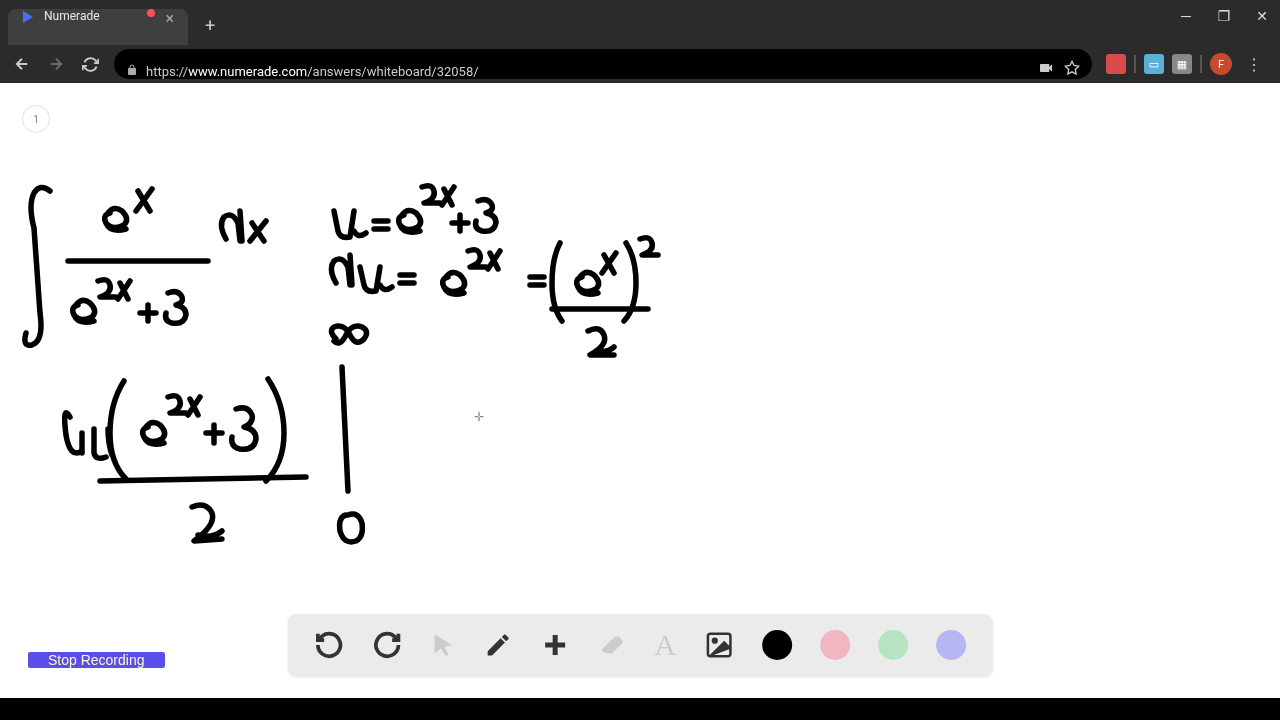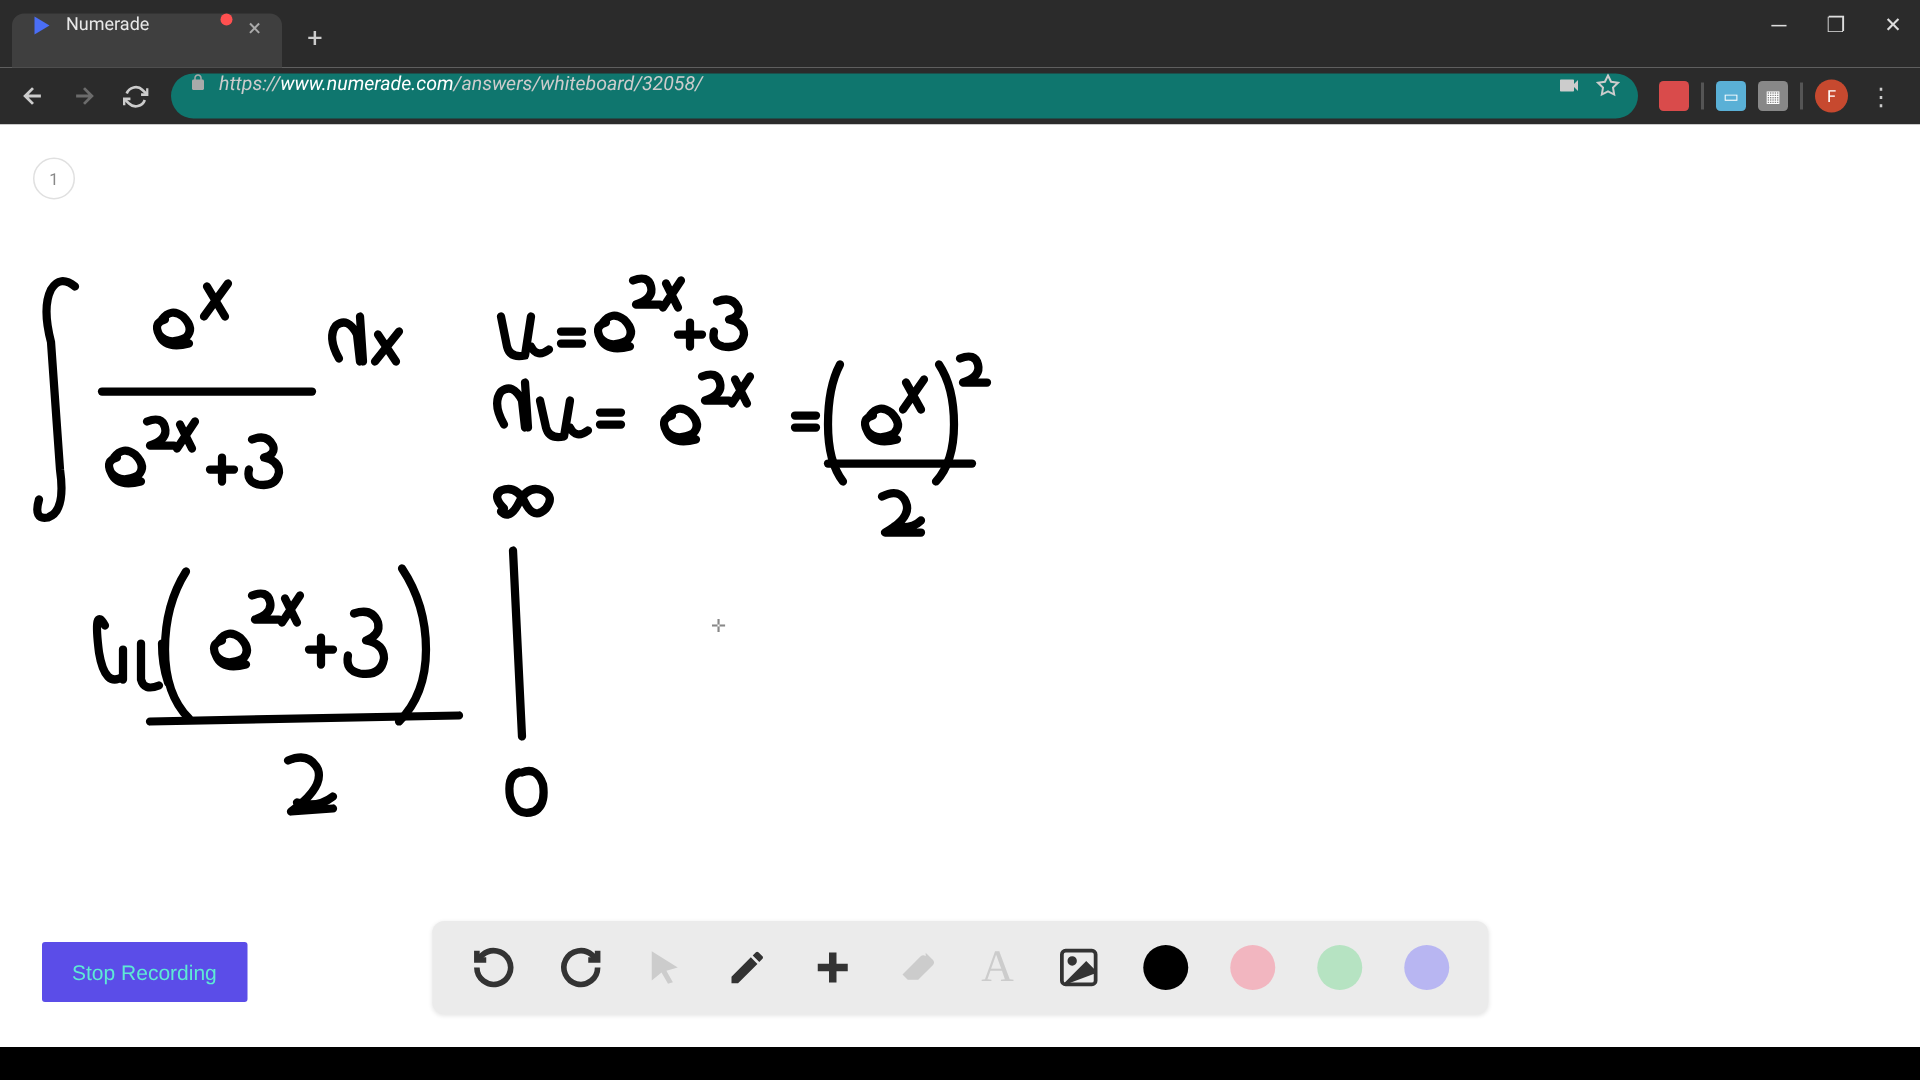--- a/index.html
+++ b/index.html
@@ -11,41 +11,41 @@
     .tab-favicon { width: 16px; height: 16px; display: flex; align-items: center; }
     .tab-title { color: #e8e8e8; font-size: 12px; flex: 1; }
     .tab-rec { width: 8px; height: 8px; border-radius: 50%; background: #ff5050; }
     .tab-close { color: #aaa; font-size: 16px; cursor: pointer; padding: 0 2px; }
     .new-tab { color: #ccc; font-size: 18px; margin-left: 10px; margin-bottom: 8px; cursor: pointer; width: 24px; height: 24px; display: flex; align-items: center; justify-content: center; border-radius: 4px; }
     .window-controls { position: absolute; right: 6px; top: 8px; display: flex; gap: 14px; }
     .win-btn { color: #ddd; font-size: 14px; cursor: pointer; width: 24px; text-align: center; }
     
     .nav-bar { background: #2b2b2b; height: 38px; display: flex; align-items: center; padding: 0 8px; gap: 6px; }
     .nav-btn { color: #ccc; font-size: 18px; cursor: pointer; width: 28px; height: 28px; display: flex; align-items: center; justify-content: center; border-radius: 50%; }
-    .url-bar { flex: 1; background: #0f766e; border-radius: 16px; height: 30px; display: flex; align-items: flex-start; padding: 0 12px; gap: 8px; margin: 0 4px; font-style: italic; }
+    .url-bar { flex: 1; background: #000000; border-radius: 16px; height: 30px; display: flex; align-items: flex-end; padding: 0 12px; gap: 8px; margin: 0 4px; }
     .lock-icon { color: #aaa; font-size: 12px; }
     .url-text { color: #ccc; font-size: 13px; flex: 1; }
     .url-text .domain { color: #fff; }
     .url-right { display: flex; gap: 10px; align-items: center; }
     .url-icon { color: #ccc; font-size: 14px; cursor: pointer; }
     .ext-icons { display: flex; gap: 8px; align-items: center; padding: 0 4px; }
     .ext-icon { width: 20px; height: 20px; border-radius: 3px; display: flex; align-items: center; justify-content: center; font-size: 11px; cursor: pointer; }
     .ext1 { background: #d94b4b; }
     .ext2 { background: #5ab0d6; color: #fff; }
     .ext3 { background: #888; color: #fff; }
     .avatar { width: 22px; height: 22px; border-radius: 50%; background: #c7492f; color: #fff; display: flex; align-items: center; justify-content: center; font-size: 11px; }
     .menu-dots { color: #ccc; font-size: 16px; cursor: pointer; padding: 0 6px; }
     
     
     .content { position: relative; background: #fff; height: 615px; }
     .page-indicator { position: absolute; top: 22px; left: 22px; width: 28px; height: 28px; border: 1px solid #e0e0e0; border-radius: 50%; display: flex; align-items: center; justify-content: center; font-size: 11px; color: #888; background: #fff; }
     .cursor-cross { position: absolute; top: 327px; left: 474px; color: #888; font-size: 12px; }
     
     
-    .stop-rec { position: absolute; bottom: 30px; left: 28px; background: #5b4de8; color: #5eead4; border: none; padding: 12px 20px; font-size: 14px; cursor: pointer; border-radius: 2px; }
+    .stop-rec { position: absolute; bottom: 30px; left: 28px; background: #5b4de8; color: #fef9c3; border: none; padding: 0 20px; font-size: 14px; cursor: pointer; border-radius: 2px; }
     
     
     .toolbar { position: absolute; bottom: 22px; left: 50%; transform: translateX(-50%); background: #ebebeb; border-radius: 8px; padding: 14px 26px; display: flex; align-items: center; gap: 28px; box-shadow: 0 1px 3px rgba(0,0,0,0.1); }
     .tool-btn { cursor: pointer; display: flex; align-items: center; justify-content: center; color: #333; }
     .tool-btn.disabled { color: #ccc; }
     .color-swatch { width: 30px; height: 30px; border-radius: 50%; cursor: pointer; }
     .c-black { background: #000; }
     .c-pink { background: #f2b6c0; }
     .c-green { background: #b6e3c2; }
     .c-purple { background: #b8b6f2; }

